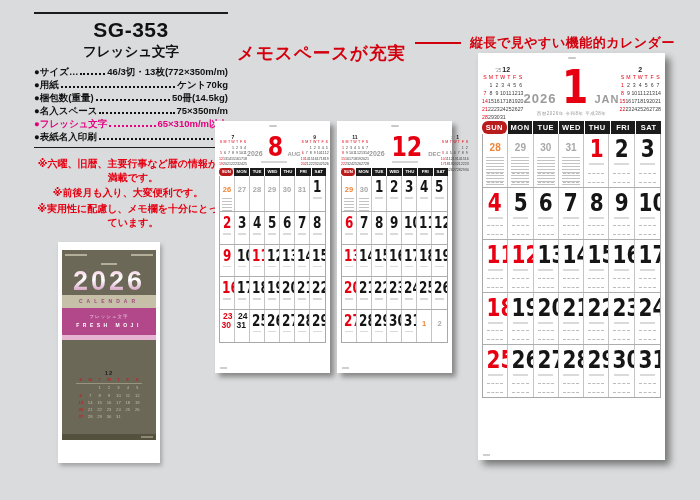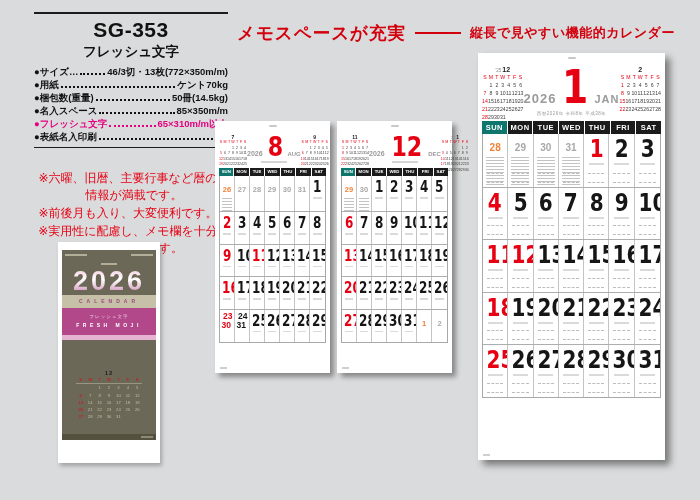--- a/index.html
+++ b/index.html
@@ -14,26 +14,26 @@
   .specs{margin-top:4px;}
   .spec-row{display:flex;align-items:baseline;font-size:9.5px;font-weight:bold;line-height:13px;white-space:nowrap;}
   .spec-row .leader{flex:1;border-bottom:2px dotted #111;margin:0 2px 2px;}
   .spec-row.pink{color:#e5007f;}
   .spec-row.pink .leader{border-color:#e5007f;}
   .rule-bottom{border-top:1.5px solid #1c1c1c;margin:4px 0 5px;}
   .subinfo{position:relative;font-size:9.5px;line-height:13px;}
   .hotmelt-icon{position:absolute;right:2px;top:0;width:12px;height:12px;border:2px solid #e5007f;background:#fff;}
   .hotmelt-icon:before{content:"";position:absolute;left:1px;top:1px;right:1px;height:2px;background:#e5007f;}
   .hotmelt-icon:after{content:"";position:absolute;left:1px;bottom:1px;width:5px;height:5px;background:#e5007f;}
-  .notes{margin-top:22px;color:#e60012;font-size:12px;font-weight:normal;line-height:1.42;width:188px;}
+  .notes{margin-top:9px;color:#e60012;font-size:10px;font-weight:bold;line-height:1.42;width:188px;}
   .note{padding-left:1em;text-indent:-1em;margin-bottom:1px;}
 
   
   .headline{position:absolute;left:237px;top:21px;display:flex;align-items:center;color:#d3000e;white-space:nowrap;}
-  .headline-main{font-size:17.5px;font-weight:bold;letter-spacing:1px;}
+  .headline-main{font-size:17.5px;font-weight:bold;letter-spacing:1px;margin-top:20px;}
   .headline-dash{width:46px;height:2.5px;background:#d3000e;margin:0 9px;}
   .headline-sub{font-size:13px;font-weight:bold;letter-spacing:.5px;}
 
   
   .cover{position:absolute;left:58px;top:242px;width:102px;height:221px;background:#fff;
          box-shadow:2px 3px 4px rgba(0,0,0,.25);padding:0;}
   .cover-print{position:absolute;left:4px;right:4px;top:8px;height:190px;background:#6c6857;overflow:hidden;}
   .c-corner{position:absolute;top:4px;width:22px;height:2px;background:#b3ae99;}
   .c-corner.l{left:3px;} .c-corner.r{right:3px;}
   .c-era{margin:13px auto 0;width:16px;height:2px;background:#b3ae99;}
@@ -89,21 +89,21 @@
   .mini-week span{flex:1;text-align:center;}
   .mini-week span.su{color:#e60012;}
   .mini-hdr span{color:#e60012;}
 
   .daybar{position:absolute;left:4px;right:4px;display:flex;}
   .pg-s .daybar{top:47px;height:8px;}
   .page-jan .daybar{top:68px;height:13px;}
   .daybar div{flex:1;background:#1b1b1b;color:#fff;text-align:center;font-weight:bold;
               border-right:1px solid #fff;}
   .daybar div:last-child{border-right:none;}
-  .daybar div.sun{background:#0f766e;}
+  .daybar div.sun{background:#b91c1c;border-radius:6px;}
   .pg-s .daybar div{font-size:4.3px;line-height:8px;}
   .page-jan .daybar div{font-size:7.5px;line-height:13px;letter-spacing:.5px;}
 
   .grid{position:absolute;left:4px;right:4px;display:grid;grid-template-rows:repeat(5,1fr);
         border:1px solid #a8a8a8;border-top:none;}
   .pg-s .grid{top:55px;bottom:30px;}
   .page-jan .grid{top:81px;bottom:62px;}
   .week{display:grid;grid-template-columns:repeat(7,1fr);border-bottom:1px solid #aeaeae;}
   .week:last-child{border-bottom:none;}
   .cell{position:relative;text-align:center;border-right:1px solid #c4c4c4;overflow:hidden;}
@@ -150,21 +150,21 @@
           <span class="spec-value">ケント70kg</span>
         </div>
         <div class="spec-row">
           <span class="spec-label">●梱包数(重量)</span>
           <span class="leader"></span>
           <span class="spec-value">50冊(14.5kg)</span>
         </div>
         <div class="spec-row">
           <span class="spec-label">●名入スペース</span>
           <span class="leader"></span>
-          <span class="spec-value">85×350m/m</span>
+          <span class="spec-value">75×350m/m</span>
         </div>
         <div class="spec-row pink">
           <span class="spec-label">●フレッシュ文字</span>
           <span class="leader"></span>
           <span class="spec-value">65×310m/m以内</span>
         </div>
         <div class="spec-row">
           <span class="spec-label">●表紙名入印刷</span>
           <span class="leader"></span>
           <span class="spec-value">有</span>

